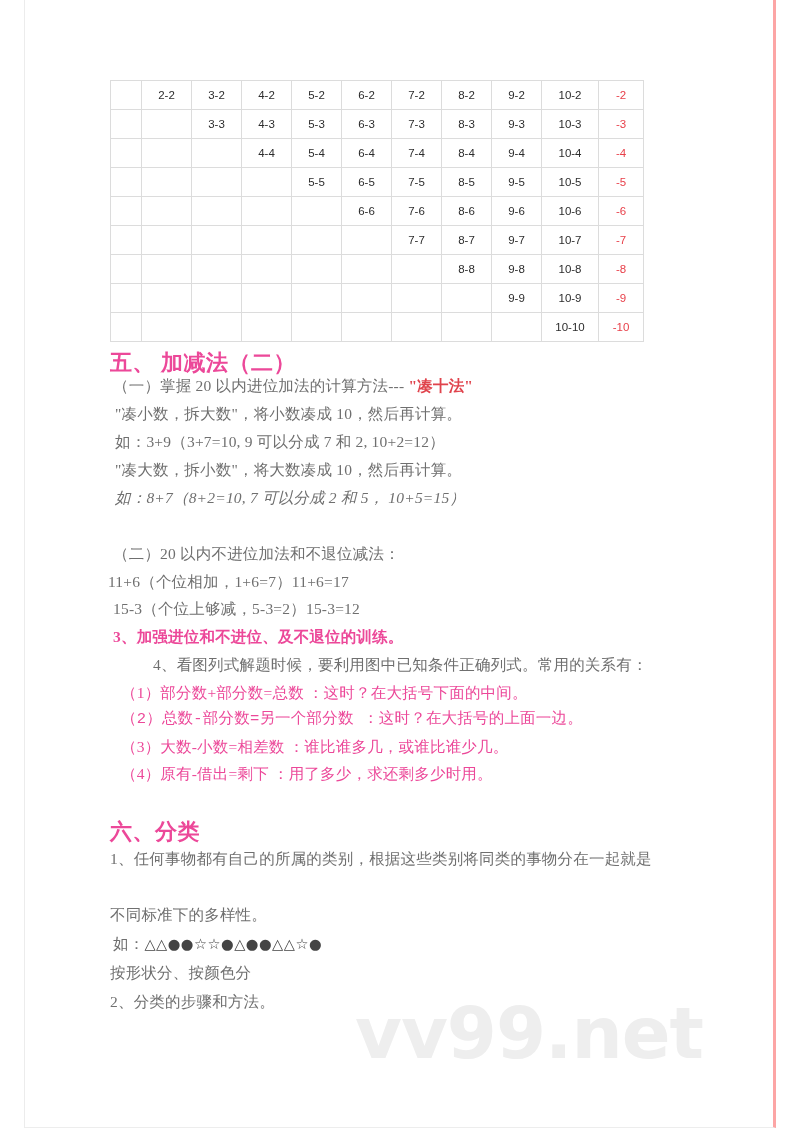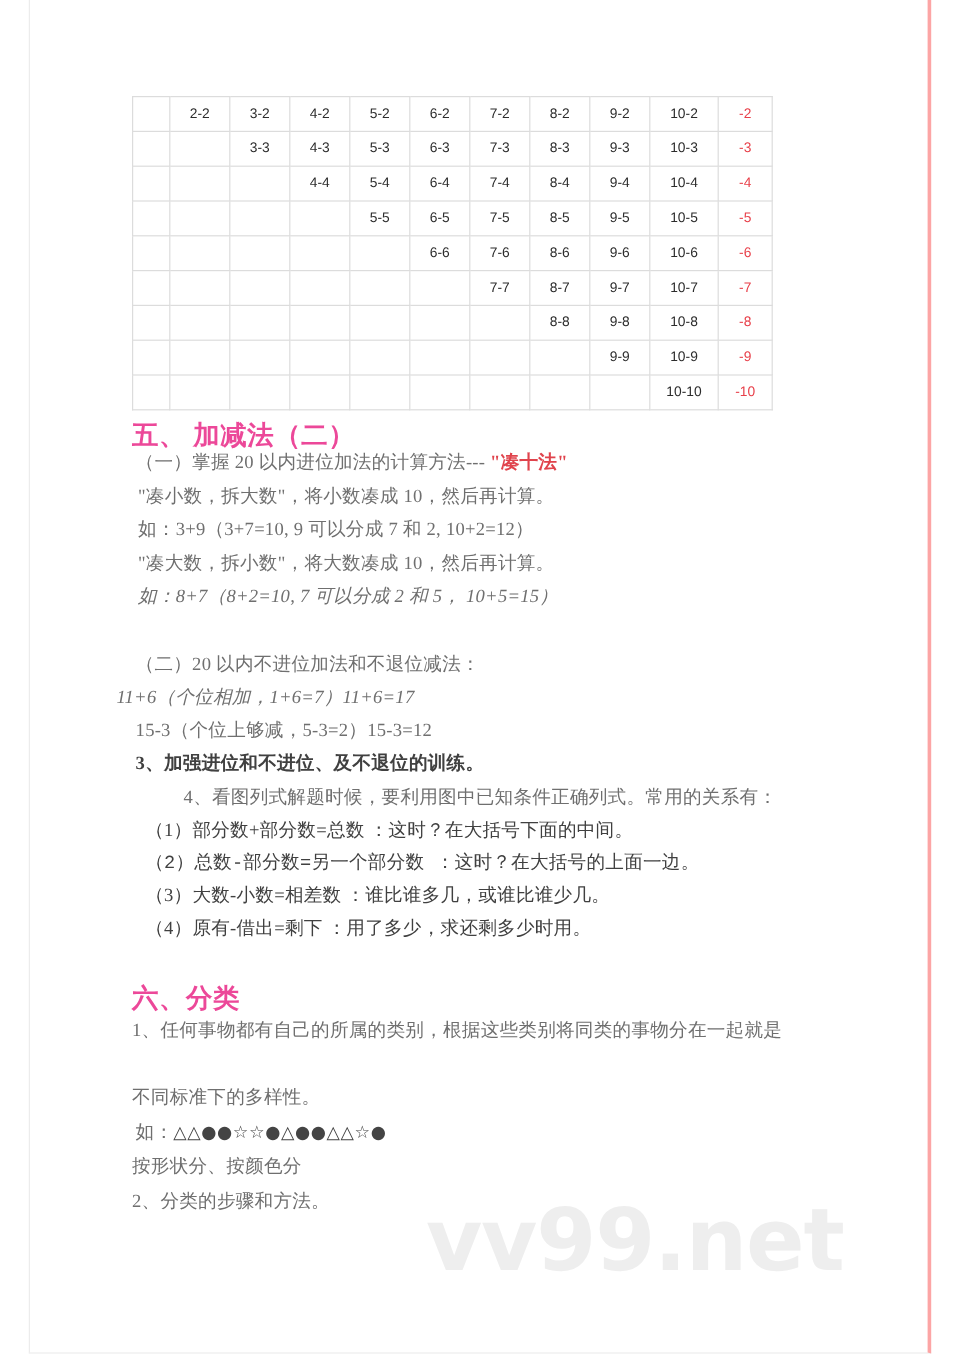--- a/index.html
+++ b/index.html
@@ -82,21 +82,21 @@
 
   
   .txt {
     position: absolute;
     font-size: 15.5px;
     line-height: 1;
     color: #6f6f6f;
     white-space: nowrap;
     letter-spacing: 0.2px;
   }
-  .txt.red  { color: #404040; }
+  .txt.red  { color: #ec4899; }
   .txt.heading {
     color: #ec4899;
     font-weight: bold;
     font-size: 22px;
     letter-spacing: 0.5px;
   }
   .txt .inline-red {
     color: #e0434c;
     font-weight: bold;
   }
@@ -245,21 +245,21 @@
 
     <div class="txt" style="left:90px; top:434px;">如：3+9（3+7=10, 9 可以分成 7 和 2, 10+2=12）</div>
 
     <div class="txt" style="left:90px; top:462px;">"凑大数，拆小数"，将大数凑成 10，然后再计算。</div>
 
     <div class="txt" style="left:90px; top:490px;font-style:italic;">如：8+7（8+2=10, 7 可以分成 2 和 5， 10+5=15）</div>
 
 
     <div class="txt" style="left:88px; top:546px;">（二）20 以内不进位加法和不退位减法：</div>
 
-    <div class="txt" style="left:72px; top:574px;font-style:italic;">11+6（个位相加，1+6=7）11+6=17</div>
+    <div class="txt" style="left:83px; top:574px;">11+6（个位相加，1+6=7）11+6=17</div>
 
     <div class="txt" style="left:88px; top:601px;">15-3（个位上够减，5-3=2）15-3=12</div>
 
     <div class="txt red" style="left:88px; top:629px; font-weight:bold;">3、加强进位和不进位、及不退位的训练。</div>
 
     <div class="txt" style="left:88px; top:657px;margin-left:40px;">4、看图列式解题时候，要利用图中已知条件正确列式。常用的关系有：</div>
 
     <div class="txt red" style="left:96px; top:685px;">（1）部分数+部分数=总数 ：这时？在大括号下面的中间。</div>
     <div class="txt red" style="left:96px; top:712px;font-family:Liberation Mono, monospace;">（2）总数-部分数=另一个部分数 ：这时？在大括号的上面一边。</div>
     <div class="txt red" style="left:96px; top:739px;">（3）大数-小数=相差数 ：谁比谁多几，或谁比谁少几。</div>

